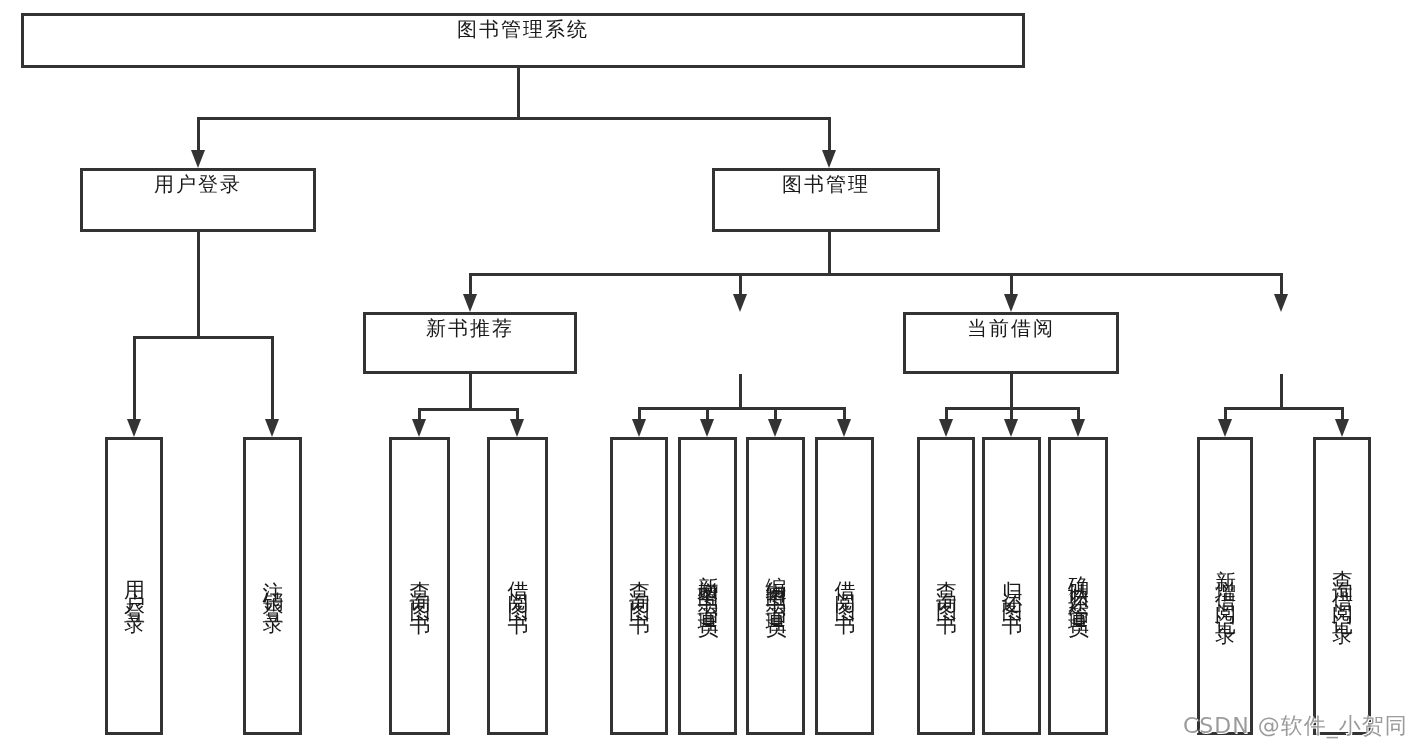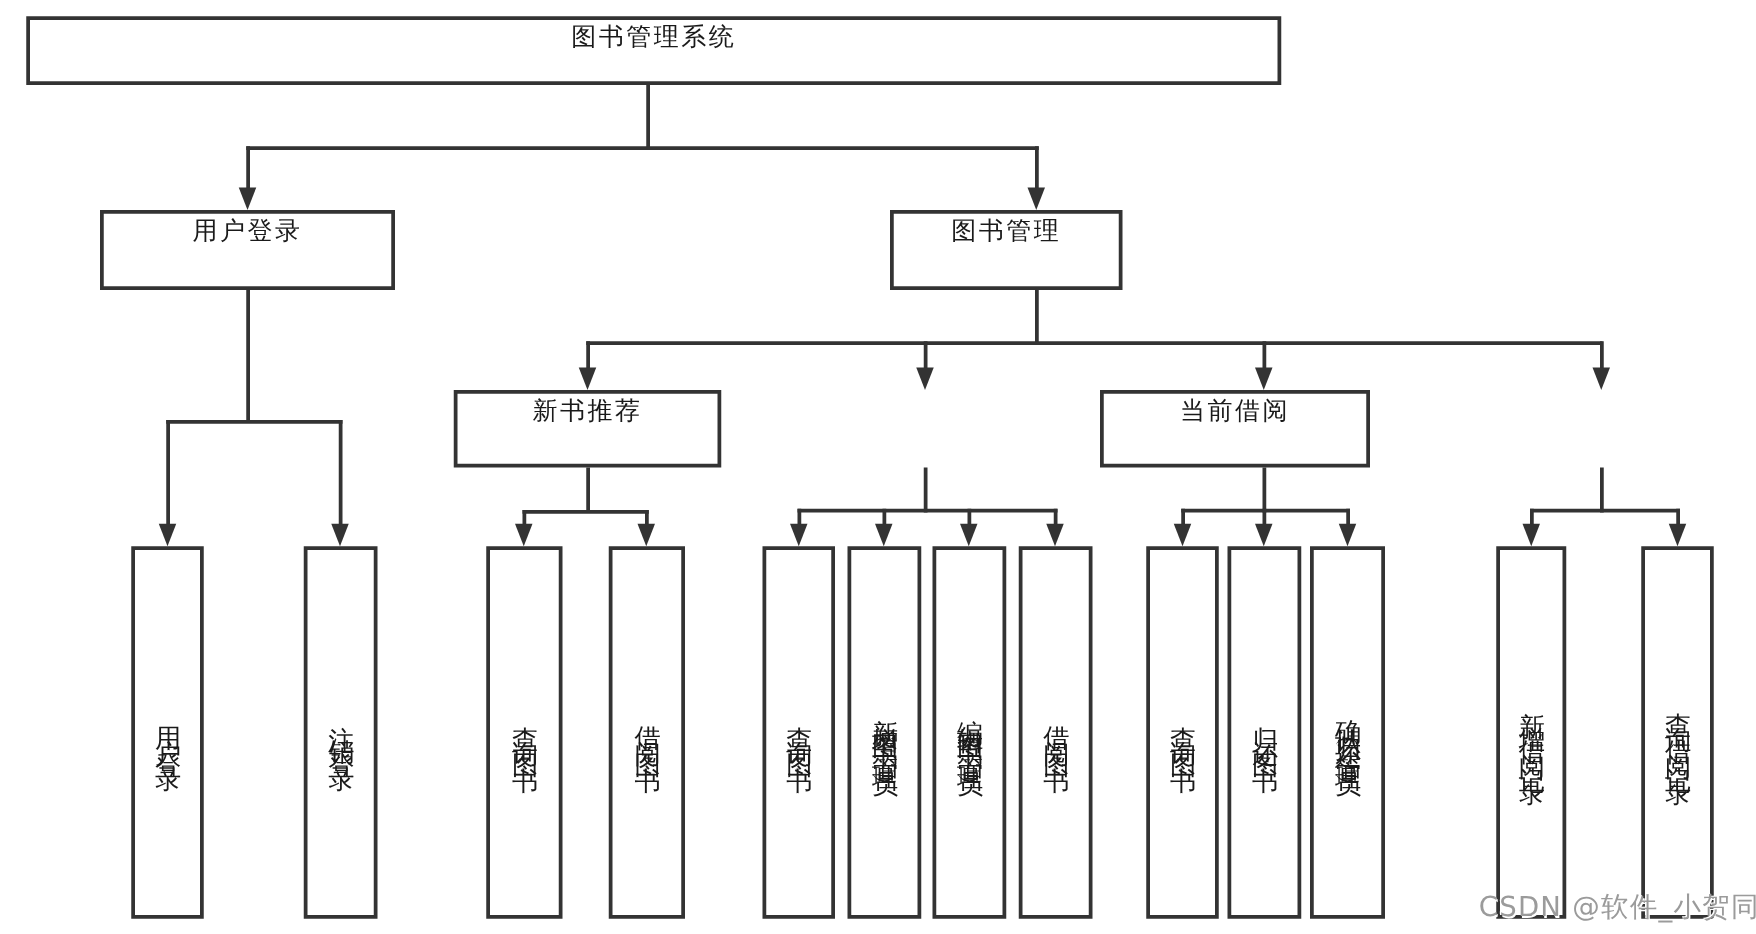--- a/index.html
+++ b/index.html
@@ -76,21 +76,21 @@
   <div class="vl" style="left:517px; top:68px; height:51px;"></div>
   <div class="hl" style="left:197px; top:117px; width:634px;"></div>
   <div class="vl" style="left:197px; top:117px; height:36px;"></div>
   <div class="ah" style="left:191px; top:150px;"></div>
   <div class="vl" style="left:828px; top:117px; height:36px;"></div>
   <div class="ah" style="left:822px; top:150px;"></div>
 
   <div class="box" style="left:80px; top:168px; width:236px; height:64px;">
     <span>用户登录</span>
   </div>
-  <div class="box" style="left:712px; top:168px; width:186px; height:64px;">
+  <div class="box" style="left:712px; top:168px; width:228px; height:64px;">
     <span>图书管理</span>
   </div>
 
   <div class="vl" style="left:197px; top:232px; height:106px;"></div>
   <div class="hl" style="left:133px; top:336px; width:141px;"></div>
   <div class="vl" style="left:133px; top:336px; height:88px;"></div>
   <div class="ah" style="left:127px; top:419px;"></div>
   <div class="vl" style="left:271px; top:336px; height:88px;"></div>
   <div class="ah" style="left:265px; top:419px;"></div>
 
@@ -101,21 +101,21 @@
   <div class="vl" style="left:739px; top:273px; height:26px;"></div>
   <div class="ah" style="left:733px; top:294px;"></div>
   <div class="vl" style="left:1010px; top:273px; height:26px;"></div>
   <div class="ah" style="left:1004px; top:294px;"></div>
   <div class="vl" style="left:1280px; top:273px; height:26px;"></div>
   <div class="ah" style="left:1274px; top:294px;"></div>
 
   <div class="box" style="left:363px; top:312px; width:214px; height:62px;">
     <span>新书推荐</span>
   </div>
-  <div class="box" style="left:880px; top:312px; width:216px; height:62px;">
+  <div class="box" style="left:903px; top:312px; width:216px; height:62px;">
     <span>当前借阅</span>
   </div>
 
   <div class="vl" style="left:469px; top:374px; height:36px;"></div>
   <div class="hl" style="left:418px; top:408px; width:101px;"></div>
   <div class="vl" style="left:418px; top:408px; height:16px;"></div>
   <div class="ah" style="left:412px; top:419px;"></div>
   <div class="vl" style="left:516px; top:408px; height:16px;"></div>
   <div class="ah" style="left:510px; top:419px;"></div>
 

